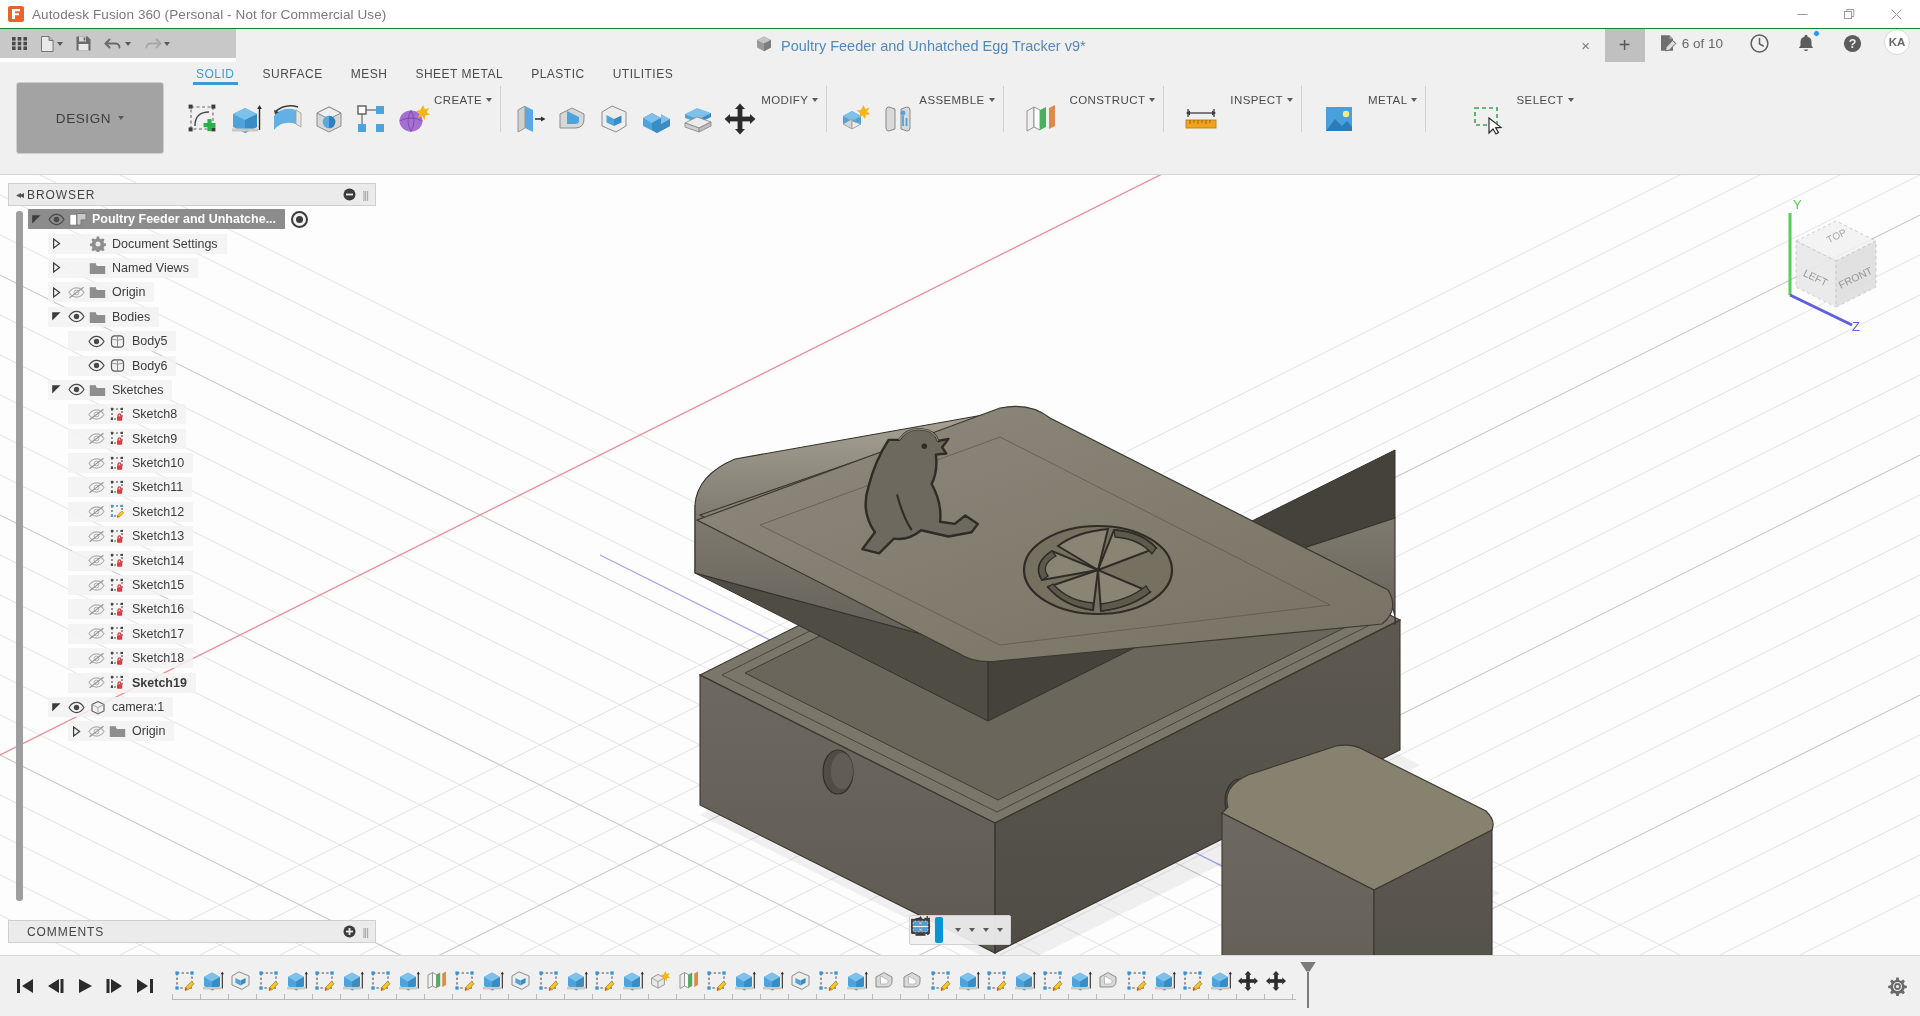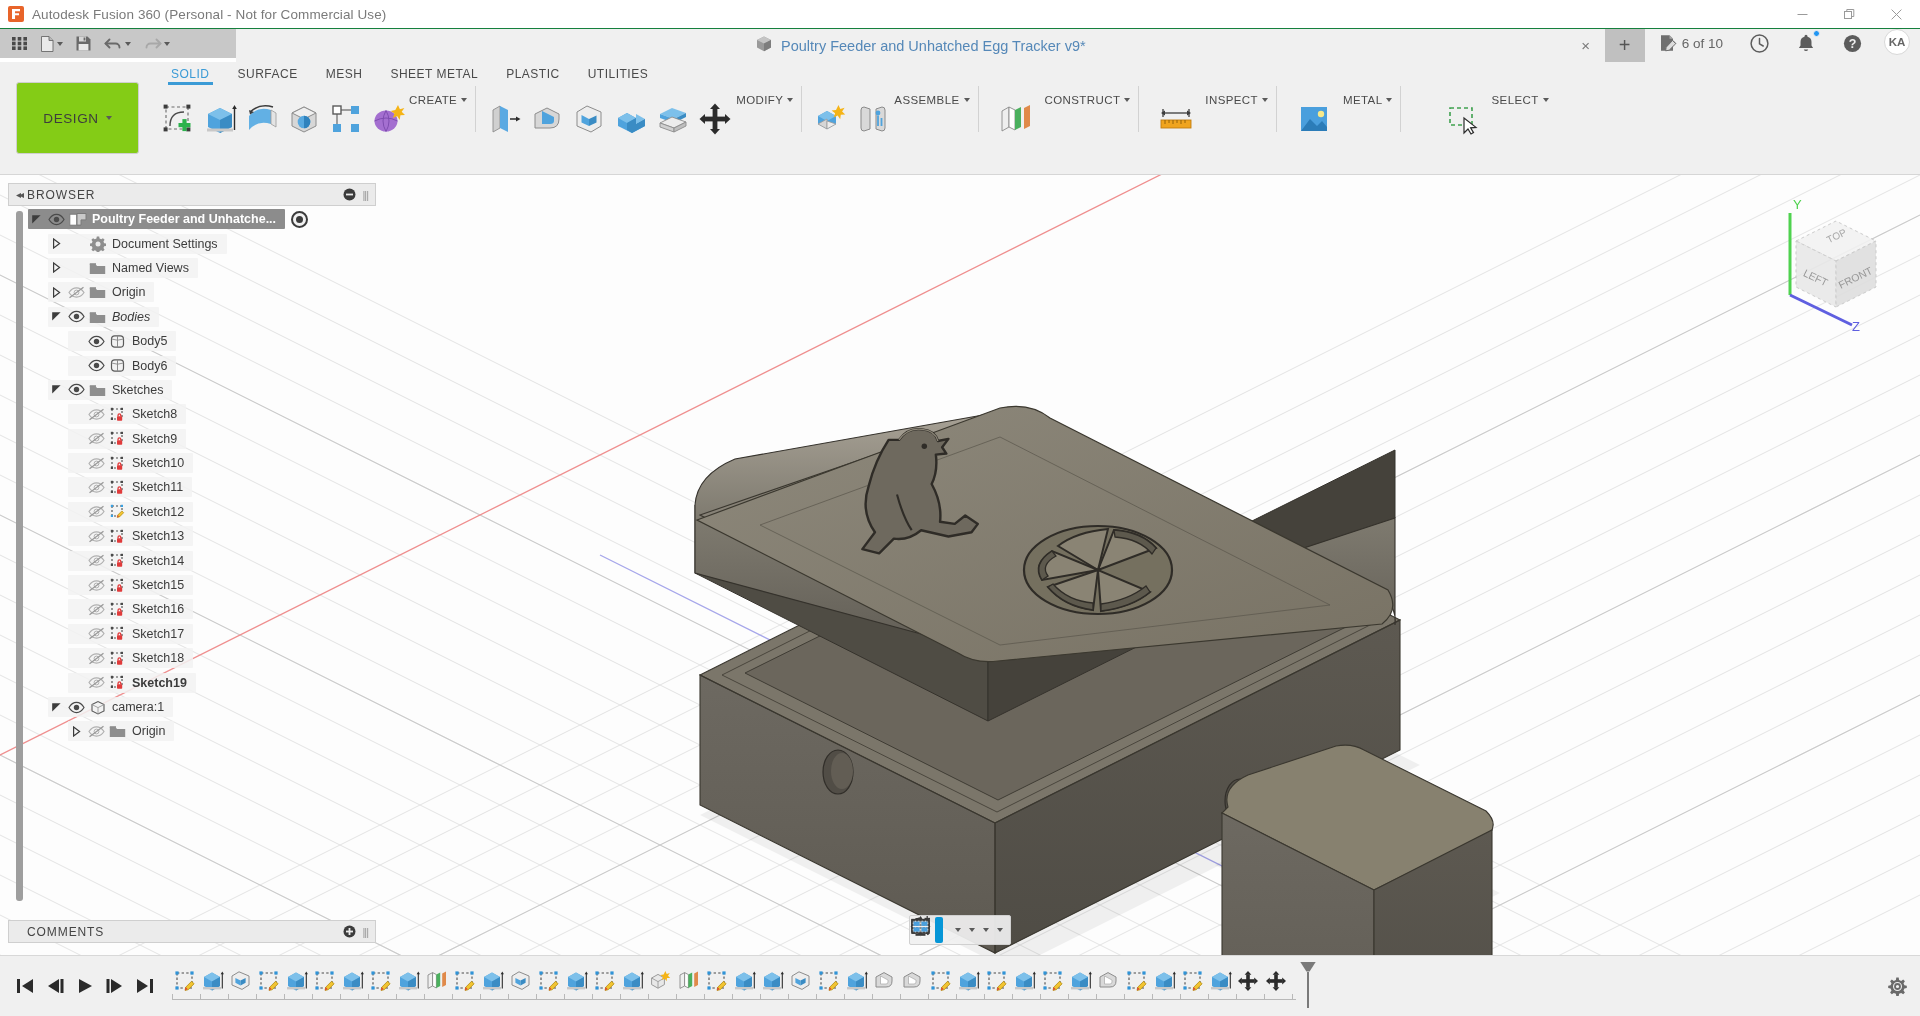--- a/index.html
+++ b/index.html
@@ -87,21 +87,21 @@
     position: absolute; right: 1px; top: 1px; width: 7px; height: 7px;
     border-radius: 50%; background: #2196f3; border: 1px solid #f0f0f0;
   }
 
   
   .ribbon {
     position: absolute; left: 0; top: 62px; width: 1920px; height: 113px;
     background: #f0f0f0; border-bottom: 1px solid #d6d6d6; display: flex;
   }
   .ws-selector {
-    width: 123px; height: 72px; margin: 20px 0 0 16px; background: #84cc16;
+    width: 148px; height: 72px; margin: 20px 0 0 16px; background: #a3a3a3;
     border: 1px solid #cfcfcf; border-radius: 3px; display: flex;
     align-items: center; justify-content: center; gap: 7px; flex: none;
   }
   .ws-label { font-size: 13.5px; color: #3d3d3d; letter-spacing: .6px; font-weight: 500; }
   .ribbon-tabs { flex: 1; display: flex; position: relative; padding-left: 18px; }
   .rgroup { display: flex; flex-direction: row; position: relative; }
   .rtab {
     font-size: 12px; color: #4a4a4a; letter-spacing: .5px; padding: 3px 14px 0;
     position: relative; white-space: nowrap;
   }
@@ -951,21 +951,21 @@
               </span>
               <span class="ticon">
                 <svg width="17" height="14" viewBox="0 0 17 14">
                   <path d="M0.8 3 h5.6 l1.6 1.9 h8.2 v8.2 h-15.4 z" fill="#8e8e8e"></path>
                   <path d="M0.8 2.2 h6.2 v1.6 h-6.2 z" fill="#8e8e8e"></path>
                 </svg>
               </span>
               <span class="tlabel">Origin</span>
             </div>
           </div>
-          <div class="trow" style="padding-left: 40px; font-style: italic;">
+          <div class="trow" style="padding-left: 40px;">
             <div class="rowbg">
               <span class="expander">
                 <svg width="11" height="11" viewBox="0 0 11 11">
                   <path d="M1.2 1.2 L9.6 1.2 L1.2 9.6 z" fill="#3c3c3c"></path>
                 </svg>
               </span>
               <span class="eye">
                 <svg width="17" height="13" viewBox="0 0 17 13">
                   <path d="M8.5 1.4 C13 1.4 16 6.5 16 6.5 S13 11.6 8.5 11.6 S1 6.5 1 6.5 S4 1.4 8.5 1.4 z" fill="none" stroke="#4a4a4a" stroke-width="1.2"></path>
                   <circle cx="8.5" cy="6.5" r="2.7" fill="#4a4a4a"></circle>

